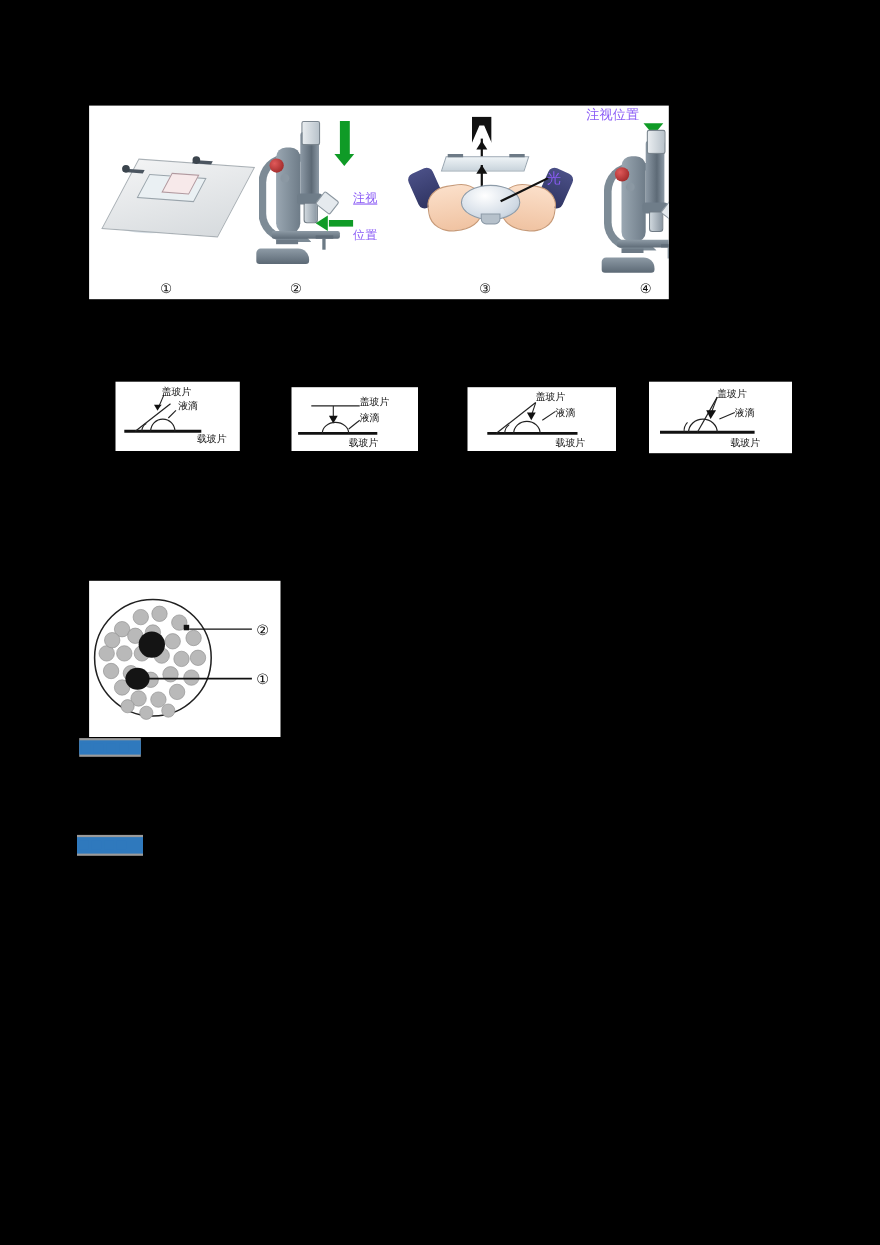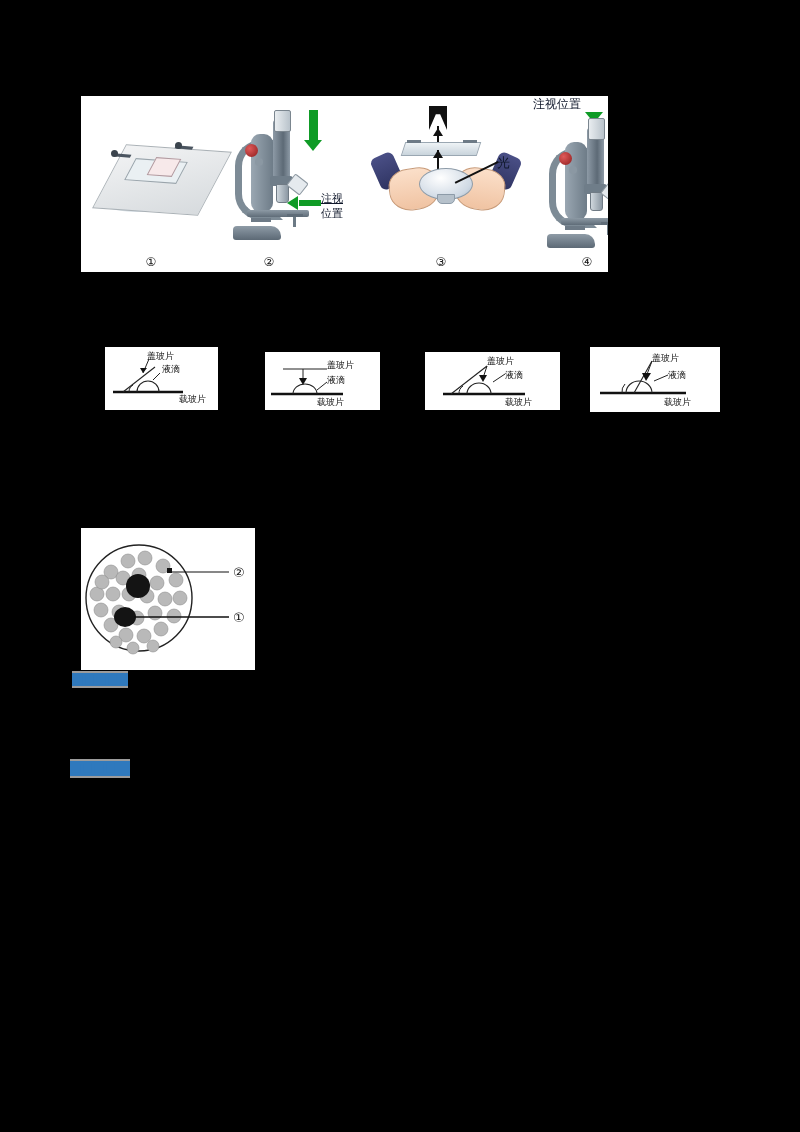--- a/index.html
+++ b/index.html
@@ -95,21 +95,21 @@
     border-left:9px solid transparent;border-right:9px solid transparent;
     border-top:11px solid #0f9b26;
   }
   .arrow-head-left{
     position:absolute;width:0;height:0;
     border-top:7px solid transparent;border-bottom:7px solid transparent;
     border-right:11px solid #0f9b26;
   }
 
   .cn-label{
-    position:absolute;font-size:11px;color:#0f172a;line-height:1.15;
+    position:absolute;font-size:11px;color:#8b5cf6;line-height:1.15;
     font-family:"DejaVu Sans","Liberation Sans",sans-serif;white-space:nowrap;
   }
 
   
   .slab{
     position:absolute;left:18px;top:52px;width:108px;height:62px;
     background:linear-gradient(160deg,#f2f3f4,#d7dbde);
     border:1px solid #aab1b6;
     transform:skewX(-28deg) skewY(4deg);
   }
@@ -240,21 +240,21 @@
         <div class="stage-screw"></div>
         <div class="mirror-arm"></div>
         <div class="base"></div>
       </div>
 
       <div class="arrow-green" style="left:88px;top:14px;height:30px;"></div>
       <div class="arrow-head-down" style="left:83px;top:44px;"></div>
 
       <div class="arrow-green" style="left:78px;top:104px;height:6px;width:22px;"></div>
       <div class="arrow-head-left" style="left:66px;top:100px;"></div>
-      <div class="cn-label" style="left:100px;top:97px;text-decoration:underline;">注视</div>
+      <div class="cn-label" style="left:100px;top:79px;text-decoration:underline;">注视</div>
       <div class="cn-label" style="left:100px;top:112px;">位置</div>
       <div class="step-num" style="left:48px;">②</div>
     </div>
 
     <div class="step" style="left:290px;width:160px;">
 
       <div class="obj-black" style="left:58px;top:10px;"></div>
 
       <div class="glass-plate" style="left:32px;top:46px;"></div>
       <div class="plate-clip" style="left:36px;top:44px;"></div>

